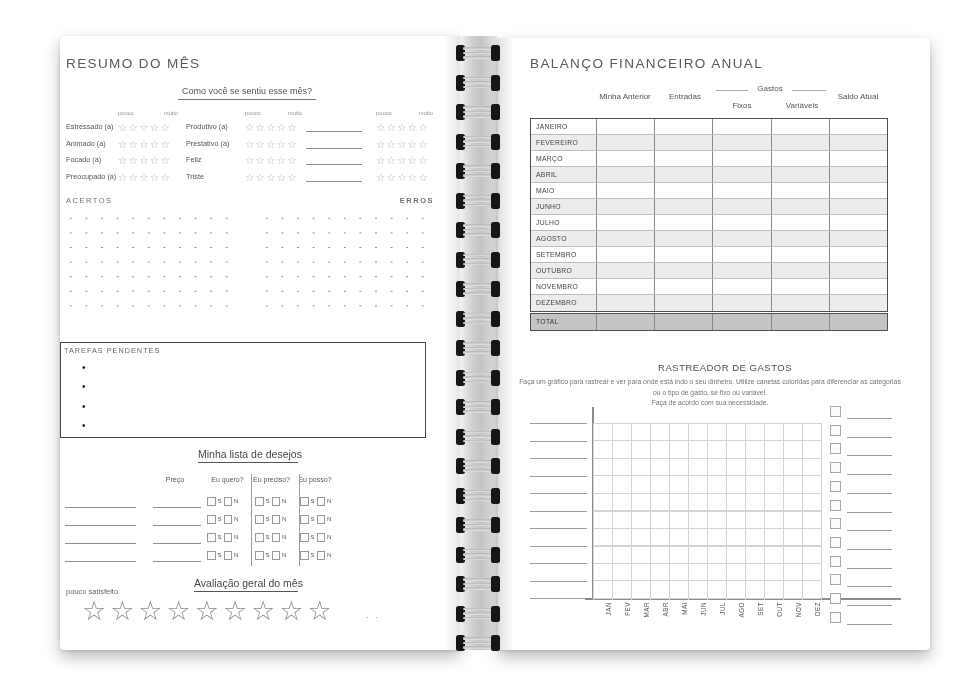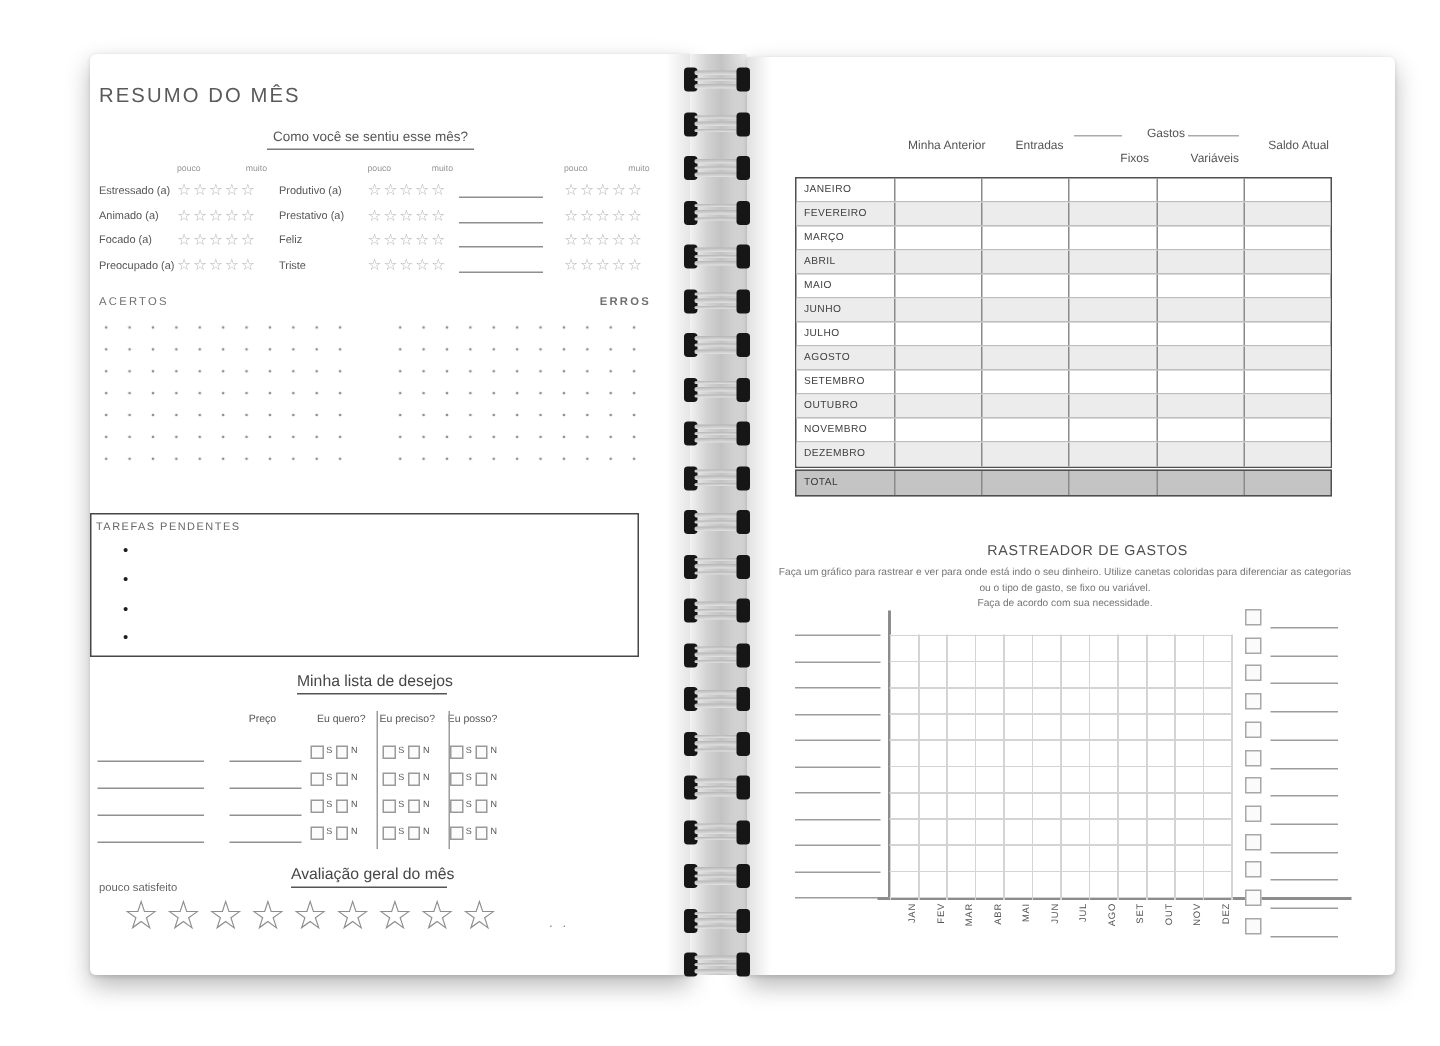--- a/index.html
+++ b/index.html
@@ -60,21 +60,21 @@
   .spiral-band{left:460px;top:36px;width:38px;height:614px;
     background:linear-gradient(to right,#f2f2f2,#d2d2d2 30%,#c3c3c3 55%,#efefef);}
   .ring{position:absolute;left:456px;width:44px;height:16px;}
   .ring .cap{position:absolute;top:0;width:9px;height:16px;background:#161616;border-radius:2.5px;}
   .ring .cap.l{left:0;} .ring .cap.r{right:0;}
   .ring .bar{position:absolute;left:7px;right:7px;height:2.6px;border-radius:1.3px;
     background:linear-gradient(#b5b5b5,#e2e2e2);}
   .ring .b1{top:2px;} .ring .b2{top:6.7px;} .ring .b3{top:11.4px;}
 
   
-  .fin-header{font-size:8px;color:#555;text-align:right;white-space:nowrap;}
+  .fin-header{font-size:8px;color:#555;text-align:center;white-space:nowrap;}
   .fh-prev{left:95px;width:64px;top:54px;} .fh-inc{left:163px;width:48px;top:54px;}
   .fh-gastos{left:252px;width:40px;top:46px;}
   .gastos-line{top:52px;border-top:1px solid #ababab;height:0;}
   .gl-l{left:218px;width:32px;} .gl-r{left:294px;width:34px;}
   .fh-fix{left:220px;width:48px;top:63px;} .fh-var{left:280px;width:48px;top:63px;}
   .fh-cur{left:332px;width:56px;top:54px;}
   .fin-table{left:32px;top:80px;width:358px;border:1.4px solid #4f4f4f;box-sizing:border-box;}
   .fin-row{display:flex;height:16px;border-bottom:1px solid #bdbdbd;box-sizing:border-box;}
   .fin-row:last-child{border-bottom:none;}
   .fin-row.alt{background:#ececec;}
@@ -294,20 +294,21 @@
     </span>
   </div>
 </span></div>
 
   
   <div class="abs spiral-band"></div>
   
 
   
   <div class="page right-page">
+    <div class="abs page-title" style="left:32px;top:18px;">BALANÇO FINANCEIRO ANUAL</div>
 
     <div class="abs fin-header fh-prev">Minha Anterior</div>
     <div class="abs fin-header fh-inc">Entradas</div>
     <div class="abs fin-header fh-gastos">Gastos</div>
     <div class="abs gastos-line gl-l"></div>
     <div class="abs gastos-line gl-r"></div>
     <div class="abs fin-header fh-fix">Fixos</div>
     <div class="abs fin-header fh-var">Variáveis</div>
     <div class="abs fin-header fh-cur">Saldo Atual</div>
 

